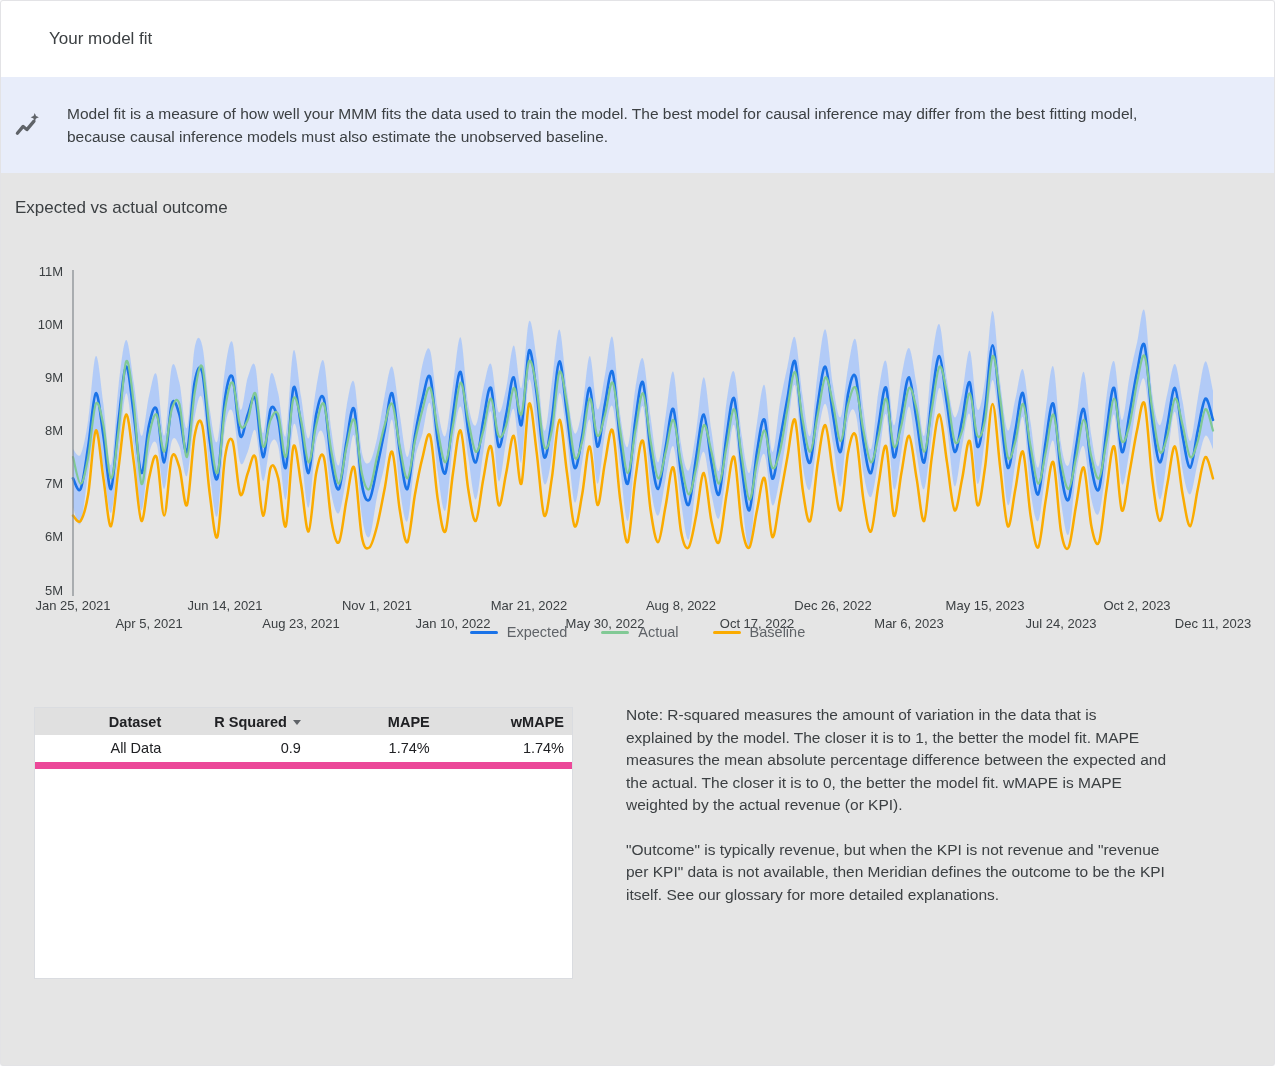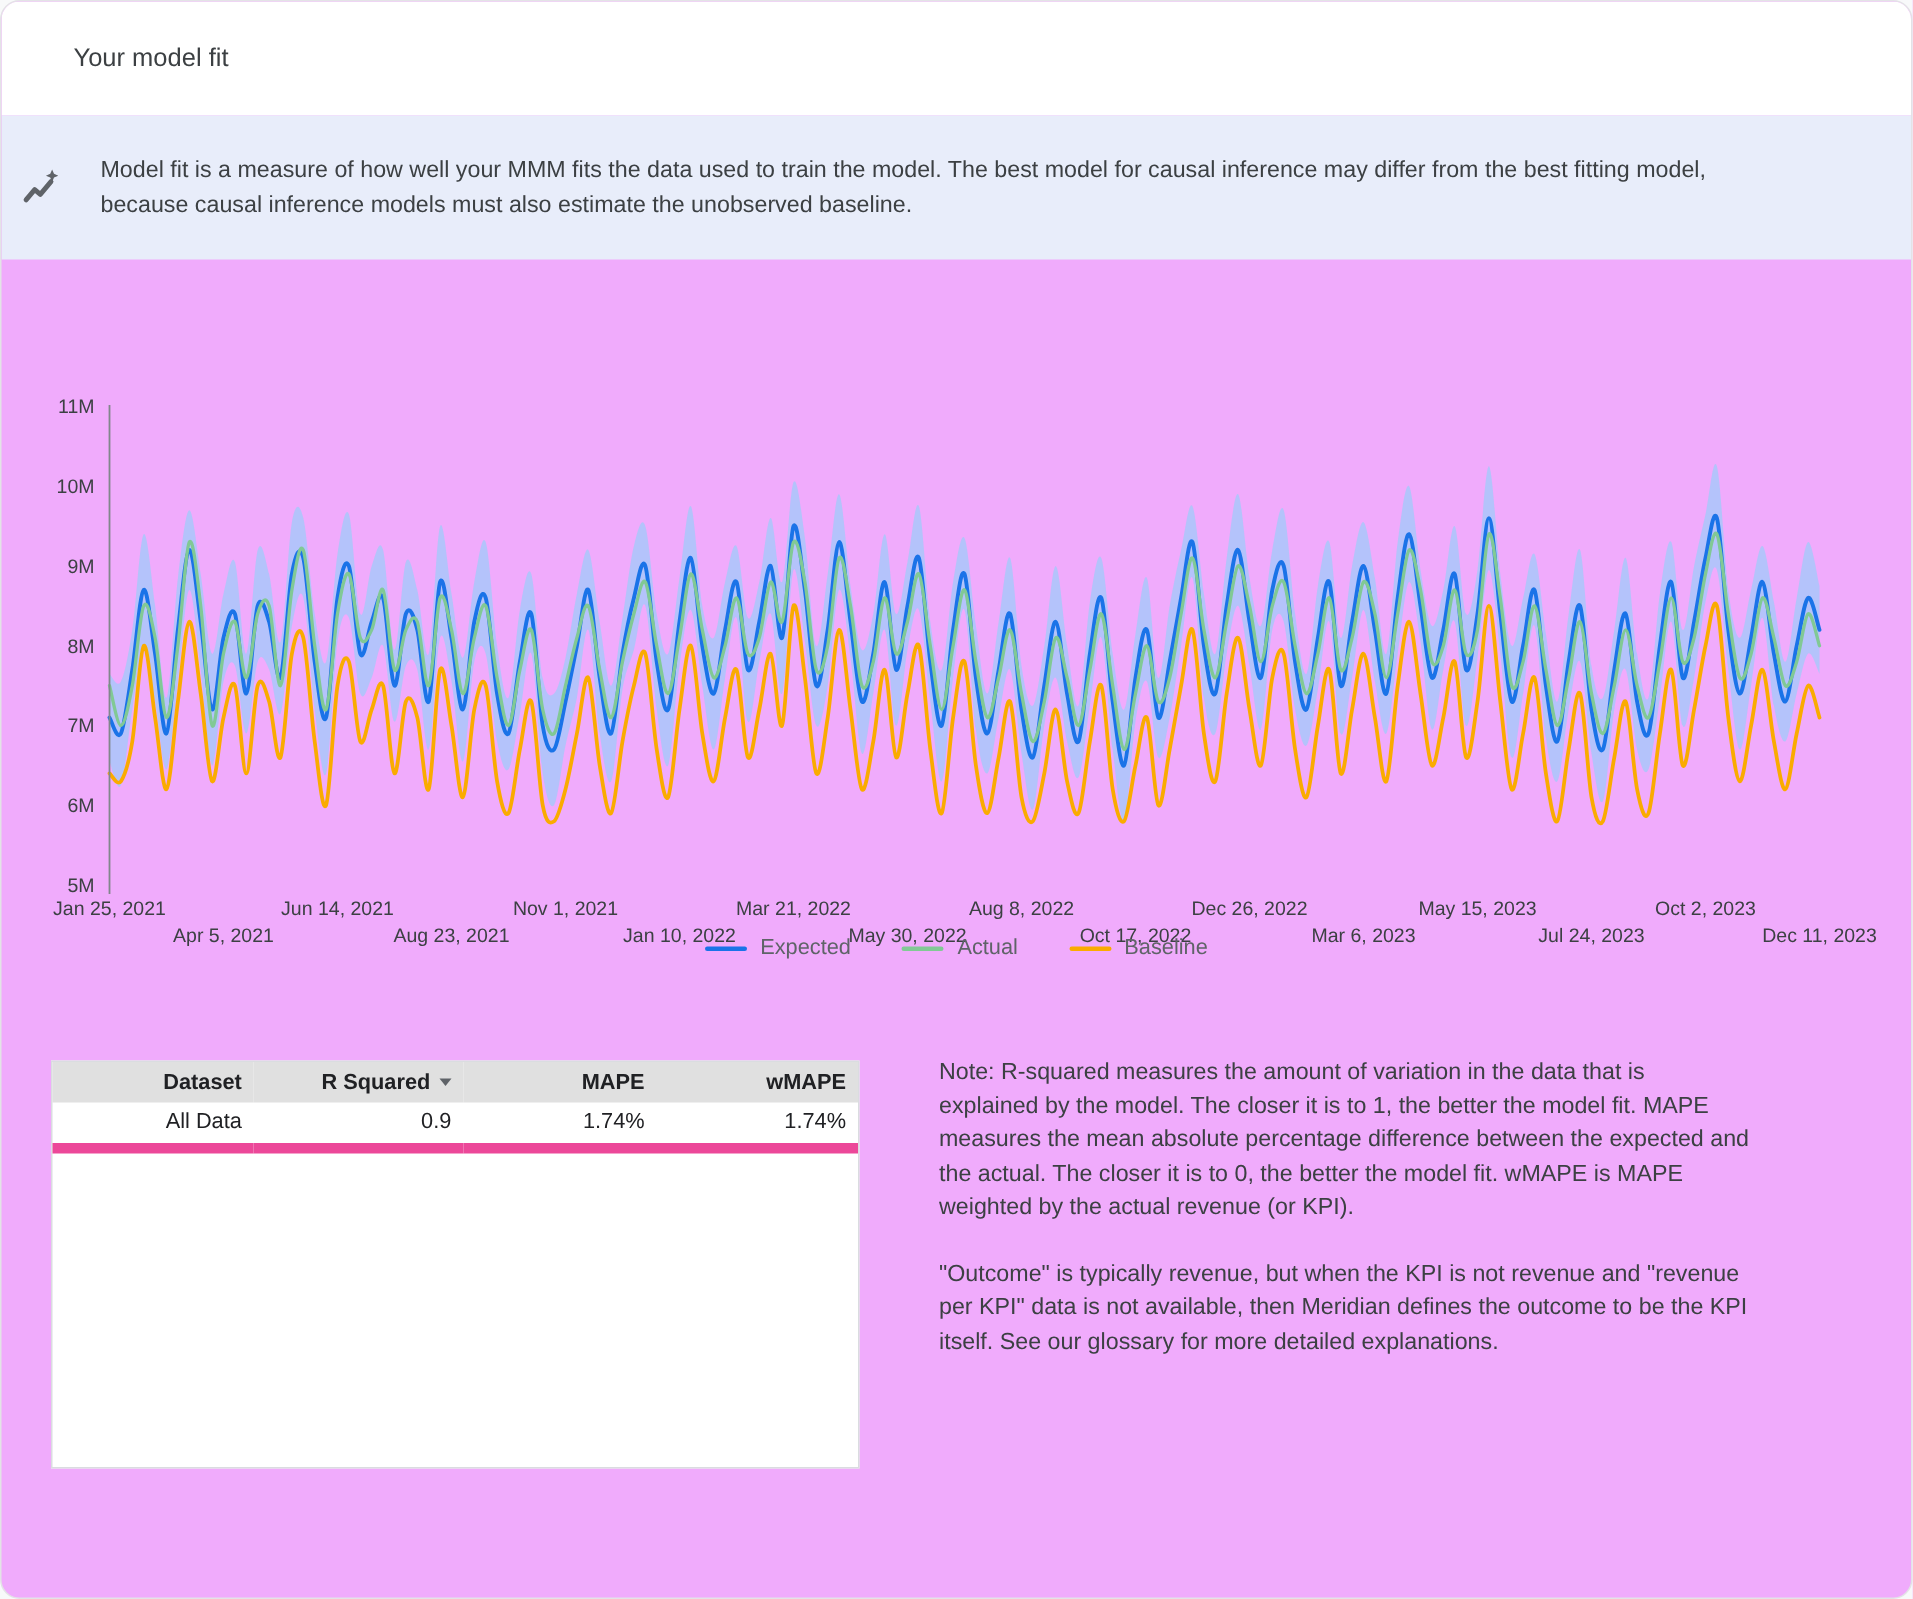--- a/index.html
+++ b/index.html
@@ -1,18 +1,18 @@
 <!DOCTYPE html>
 <html><head>
 <meta charset="utf-8">
 <style>
   html, body { margin:0; padding:0; width:1275px; height:1066px; background:#F8F9FA;
     font-family:"Liberation Sans", sans-serif; }
-  .card { position:absolute; inset:0; background:#f0abfc; border:1px solid #E3E3E6;
-    border-radius:13px; overflow:hidden; box-sizing:border-box; }
+  .card { position:absolute; inset:0; background:#e5e5e5; border:1px solid #E3E3E6;
+    border-radius:3px; overflow:hidden; box-sizing:border-box; }
   .header { height:76px; display:flex; align-items:center; padding-left:48px;
     font-size:17px; color:#3C4043; background:#FFFFFF; }
   .banner { background:#E8EDFA; height:96px; display:flex; align-items:center;
     padding:0 60px 0 12px; gap:24px; }
   .banner-icon { flex:0 0 auto; width:30px; height:30px; }
   .banner-text { font-size:15.5px; line-height:23px; color:#3C4043; max-width:1090px; }
   .section-title { margin:25px 0 0 14px; font-size:17px; color:#3C4043; }
   .chart-wrap { position:absolute; left:16px; top:240px; width:1243px; height:378px;margin-top:17px; }
   .legend { position:absolute; left:0; top:623px; width:100%; display:flex;
     justify-content:center; gap:34px; }
@@ -46,20 +46,21 @@
   <div class="banner">
     <span class="banner-icon">
       <svg viewBox="0 0 24 24" width="30" height="30">
         <path d="M3.5 18.6 L8.1 13.1 L11.1 15.7 L16.8 8.9" fill="none" stroke="#5F6368" stroke-width="2.6" stroke-linecap="round" stroke-linejoin="round"></path>
         <path d="M17.4 2.4 l1 2.3 2.3 1 -2.3 1 -1 2.3 -1 -2.3 -2.3 -1 2.3 -1 z" fill="#5F6368"></path>
       </svg>
     </span>
     <div class="banner-text">Model fit is a measure of how well your MMM fits the data used to train the model. The best model for causal inference may differ from the best fitting model, because causal inference models must also estimate the unobserved baseline.</div>
   </div>
 
+  <div class="section-title">Expected vs actual outcome</div>
 
   <div class="chart-wrap">
     <svg id="chart-svg" width="1243" height="378" viewBox="0 0 1243 378">
         <path d="M56.0 191.1C57.3 192.0 61.1 201.3 63.6 196.4C66.1 191.6 68.7 178.3 71.2 161.9C73.7 145.5 76.3 100.7 78.8 98.1C81.3 95.4 83.9 127.8 86.4 145.9C88.9 164.1 91.5 210.2 94.0 207.1C96.5 204.0 99.1 148.1 101.6 127.3C104.1 106.5 106.7 82.6 109.2 82.1C111.7 81.7 114.3 108.7 116.8 124.6C119.3 140.6 121.9 175.6 124.4 177.8C126.9 180.0 129.5 148.1 132.0 137.9C134.5 127.8 137.1 110.0 139.6 116.7C142.1 123.3 144.7 179.1 147.2 177.8C149.7 176.5 152.3 117.6 154.8 108.7C157.3 99.8 159.9 114.5 162.4 124.6C164.9 134.8 167.5 175.6 170.0 169.8C172.5 164.1 175.1 103.8 177.6 90.1C180.1 76.4 182.7 77.2 185.2 87.4C187.7 97.6 190.3 135.3 192.8 151.2C195.3 167.2 197.9 189.8 200.4 183.1C202.9 176.5 205.5 127.8 208.0 111.4C210.5 95.0 213.1 78.1 215.6 84.8C218.1 91.4 220.7 145.5 223.2 151.2C225.7 157.0 228.3 126.4 230.8 119.3C233.3 112.2 235.9 99.4 238.4 108.7C240.9 118.0 243.5 173.8 246.0 175.2C248.5 176.5 251.1 123.3 253.6 116.7C256.1 110.0 258.7 125.1 261.2 135.3C263.7 145.5 266.3 184.9 268.8 177.8C271.3 170.7 273.9 99.4 276.4 92.8C278.9 86.1 281.5 123.3 284.0 137.9C286.5 152.6 289.1 181.8 291.6 180.5C294.1 179.1 296.7 142.8 299.2 130.0C301.7 117.1 304.3 96.3 306.8 103.4C309.3 110.5 311.9 155.2 314.4 172.5C316.9 189.8 319.5 211.0 322.0 207.1C324.5 203.1 327.1 162.3 329.6 148.6C332.1 134.8 334.7 117.1 337.2 124.6C339.7 132.2 342.3 180.5 344.8 193.8C347.3 207.1 349.9 206.6 352.4 204.4C354.9 202.2 357.5 191.6 360.0 180.5C362.5 169.4 365.1 149.9 367.6 137.9C370.1 126.0 372.7 105.6 375.2 108.7C377.7 111.8 380.3 141.5 382.8 156.6C385.3 171.6 387.9 199.5 390.4 199.1C392.9 198.6 395.5 169.4 398.0 153.9C400.5 138.4 403.1 116.2 405.6 106.0C408.1 95.9 410.7 85.2 413.2 92.8C415.7 100.3 418.3 137.1 420.8 151.2C423.3 165.4 425.9 181.8 428.4 177.8C430.9 173.8 433.5 143.7 436.0 127.3C438.5 110.9 441.1 76.4 443.6 79.5C446.1 82.6 448.7 131.3 451.2 145.9C453.7 160.5 456.3 169.8 458.8 167.2C461.3 164.5 463.9 140.2 466.4 130.0C468.9 119.8 471.5 102.1 474.0 106.0C476.5 110.0 479.1 149.9 481.6 153.9C484.1 157.9 486.7 141.0 489.2 130.0C491.7 118.9 494.3 87.4 496.8 87.4C499.3 87.4 501.9 134.0 504.4 130.0C506.9 126.0 509.5 68.4 512.0 63.5C514.5 58.6 517.1 82.6 519.6 100.7C522.1 118.9 524.7 168.5 527.2 172.5C529.7 176.5 532.3 141.5 534.8 124.7C537.3 107.8 539.9 70.2 542.4 71.5C544.9 72.8 547.5 115.3 550.0 132.6C552.5 149.9 555.1 172.1 557.6 175.2C560.1 178.3 562.7 164.1 565.2 151.2C567.7 138.4 570.3 98.1 572.8 98.1C575.3 98.1 577.9 148.1 580.4 151.2C582.9 154.3 585.5 128.6 588.0 116.7C590.5 104.7 593.1 72.8 595.6 79.5C598.1 86.1 600.7 138.4 603.2 156.5C605.7 174.7 608.3 192.9 610.8 188.5C613.3 184.0 615.9 144.6 618.4 130.0C620.9 115.3 623.5 95.9 626.0 100.7C628.5 105.6 631.1 141.9 633.6 159.2C636.1 176.5 638.7 204.8 641.2 204.4C643.7 204.0 646.3 171.6 648.8 156.5C651.3 141.5 653.9 109.1 656.4 114.0C658.9 118.9 661.5 169.4 664.0 185.8C666.5 202.2 669.1 214.6 671.6 212.4C674.1 210.2 676.7 188.0 679.2 172.5C681.7 157.0 684.3 119.3 686.8 119.3C689.3 119.3 691.9 157.0 694.4 172.5C696.9 188.0 699.5 217.2 702.0 212.4C704.5 207.5 707.1 159.7 709.6 143.3C712.1 126.9 714.7 108.3 717.2 114.0C719.7 119.8 722.3 161.0 724.8 177.8C727.3 194.7 729.9 217.2 732.4 215.0C734.9 212.8 737.5 179.1 740.0 164.5C742.5 149.9 745.1 122.4 747.6 127.3C750.1 132.2 752.7 190.7 755.2 193.8C757.7 196.9 760.3 160.1 762.8 145.9C765.3 131.7 767.9 119.8 770.4 108.7C772.9 97.6 775.5 74.6 778.0 79.5C780.5 84.3 783.1 121.5 785.6 137.9C788.1 154.3 790.7 181.8 793.2 177.8C795.7 173.8 798.3 131.7 800.8 114.0C803.3 96.3 805.9 69.3 808.4 71.5C810.9 73.7 813.5 112.7 816.0 127.3C818.5 141.9 821.1 162.3 823.6 159.2C826.1 156.1 828.7 121.5 831.2 108.7C833.7 95.9 836.3 75.0 838.8 82.1C841.3 89.2 843.9 133.1 846.4 151.2C848.9 169.4 851.5 194.2 854.0 191.1C856.5 188.0 859.1 147.2 861.6 132.6C864.1 118.0 866.7 97.6 869.2 103.4C871.7 109.1 874.3 164.5 876.8 167.2C879.3 169.8 881.9 132.2 884.4 119.3C886.9 106.5 889.5 88.8 892.0 90.1C894.5 91.4 897.1 112.7 899.6 127.3C902.1 141.9 904.7 181.8 907.2 177.8C909.7 173.8 912.3 122.0 914.8 103.4C917.3 84.8 919.9 63.1 922.4 66.2C924.9 69.3 927.5 106.5 930.0 122.0C932.5 137.5 935.1 157.0 937.6 159.2C940.1 161.4 942.7 146.4 945.2 135.3C947.7 124.2 950.3 90.1 952.8 92.8C955.3 95.4 957.9 146.4 960.4 151.2C962.9 156.1 965.5 138.4 968.0 122.0C970.5 105.6 973.1 52.4 975.6 52.9C978.1 53.3 980.7 104.7 983.2 124.6C985.7 144.6 988.3 169.8 990.8 172.5C993.3 175.2 995.9 150.8 998.4 140.6C1000.9 130.4 1003.5 107.4 1006.0 111.4C1008.5 115.3 1011.1 148.1 1013.6 164.5C1016.1 180.9 1018.7 211.9 1021.2 209.7C1023.7 207.5 1026.3 168.1 1028.8 151.2C1031.3 134.4 1033.9 102.9 1036.4 108.7C1038.9 114.5 1041.5 169.4 1044.0 185.8C1046.5 202.2 1049.1 211.0 1051.6 207.1C1054.1 203.1 1056.7 177.4 1059.2 161.9C1061.7 146.4 1064.3 111.4 1066.8 114.0C1069.3 116.7 1071.9 162.3 1074.4 177.8C1076.9 193.3 1079.5 213.7 1082.0 207.1C1084.5 200.4 1087.1 155.2 1089.6 137.9C1092.1 120.7 1094.7 99.4 1097.2 103.4C1099.7 107.4 1102.3 159.2 1104.8 161.9C1107.3 164.5 1109.9 132.2 1112.4 119.3C1114.9 106.5 1117.5 95.9 1120.0 84.8C1122.5 73.7 1125.1 44.5 1127.6 52.9C1130.1 61.3 1132.7 116.2 1135.2 135.3C1137.7 154.3 1140.3 167.2 1142.8 167.2C1145.3 167.2 1147.9 145.5 1150.4 135.3C1152.9 125.1 1155.5 104.7 1158.0 106.0C1160.5 107.4 1163.1 130.4 1165.6 143.3C1168.1 156.1 1170.7 183.6 1173.2 183.1C1175.7 182.7 1178.3 153.9 1180.8 140.6C1183.3 127.3 1185.9 104.7 1188.4 103.4C1190.9 102.1 1194.7 127.8 1196.0 132.6L1196.0 191.1C1194.7 188.9 1190.9 175.6 1188.4 177.8C1185.9 180.0 1183.3 194.7 1180.8 204.4C1178.3 214.1 1175.7 235.0 1173.2 236.3C1170.7 237.6 1168.1 226.1 1165.6 212.4C1163.1 198.6 1160.5 156.1 1158.0 153.9C1155.5 151.7 1152.9 184.5 1150.4 199.1C1147.9 213.7 1145.3 243.4 1142.8 241.6C1140.3 239.8 1137.7 208.4 1135.2 188.5C1132.7 168.5 1130.1 129.5 1127.6 122.0C1125.1 114.5 1122.5 131.3 1120.0 143.3C1117.5 155.2 1114.9 180.0 1112.4 193.8C1109.9 207.5 1107.3 231.9 1104.8 225.7C1102.3 219.5 1099.7 159.7 1097.2 156.5C1094.7 153.4 1092.1 190.7 1089.6 207.1C1087.1 223.5 1084.5 249.1 1082.0 254.9C1079.5 260.7 1076.9 252.7 1074.4 241.6C1071.9 230.5 1069.3 192.9 1066.8 188.5C1064.3 184.0 1061.7 200.4 1059.2 215.0C1056.7 229.7 1054.1 271.3 1051.6 276.2C1049.1 281.0 1046.5 259.8 1044.0 244.3C1041.5 228.8 1038.9 188.0 1036.4 183.1C1033.9 178.3 1031.3 201.7 1028.8 215.0C1026.3 228.3 1023.7 259.8 1021.2 262.9C1018.7 266.0 1016.1 250.9 1013.6 233.6C1011.1 216.4 1008.5 164.1 1006.0 159.2C1003.5 154.3 1000.9 189.8 998.4 204.4C995.9 219.0 993.3 251.4 990.8 246.9C988.3 242.5 985.7 198.6 983.2 177.8C980.7 157.0 978.1 121.5 975.6 122.0C973.1 122.4 970.5 163.2 968.0 180.5C965.5 197.8 962.9 229.7 960.4 225.7C957.9 221.7 955.3 162.8 952.8 156.5C950.3 150.3 947.7 176.5 945.2 188.5C942.7 200.4 940.1 231.4 937.6 228.3C935.1 225.2 932.5 186.2 930.0 169.8C927.5 153.4 924.9 128.6 922.4 130.0C919.9 131.3 917.3 161.0 914.8 177.8C912.3 194.7 909.7 227.9 907.2 231.0C904.7 234.1 902.1 210.2 899.6 196.4C897.1 182.7 894.5 149.0 892.0 148.6C889.5 148.1 886.9 180.0 884.4 193.8C881.9 207.5 879.3 237.2 876.8 231.0C874.3 224.8 871.7 161.4 869.2 156.5C866.7 151.7 864.1 188.0 861.6 201.7C859.1 215.5 856.5 236.7 854.0 239.0C851.5 241.2 848.9 228.8 846.4 215.0C843.9 201.3 841.3 165.4 838.8 156.5C836.3 147.7 833.7 149.9 831.2 161.9C828.7 173.8 826.1 224.3 823.6 228.3C821.1 232.3 818.5 199.5 816.0 185.8C813.5 172.1 810.9 147.2 808.4 145.9C805.9 144.6 803.3 163.6 800.8 177.8C798.3 192.0 795.7 226.1 793.2 231.0C790.7 235.9 788.1 224.3 785.6 207.1C783.1 189.8 780.5 133.1 778.0 127.3C775.5 121.5 772.9 157.0 770.4 172.5C767.9 188.0 765.3 207.9 762.8 220.4C760.3 232.8 757.7 250.9 755.2 246.9C752.7 242.9 750.1 200.4 747.6 196.4C745.1 192.4 742.5 207.5 740.0 223.0C737.5 238.5 734.9 286.4 732.4 289.5C729.9 292.6 727.3 262.0 724.8 241.6C722.3 221.2 719.7 172.1 717.2 167.2C714.7 162.3 712.1 196.9 709.6 212.4C707.1 227.9 704.5 256.2 702.0 260.2C699.5 264.2 696.9 247.4 694.4 236.3C691.9 225.2 689.3 195.5 686.8 193.8C684.3 192.0 681.7 211.0 679.2 225.7C676.7 240.3 674.1 278.4 671.6 281.5C669.1 284.6 666.5 259.8 664.0 244.3C661.5 228.8 658.9 192.4 656.4 188.5C653.9 184.5 651.3 208.8 648.8 220.3C646.3 231.9 643.7 256.2 641.2 257.6C638.7 258.9 636.1 246.5 633.6 228.3C631.1 210.2 628.5 154.3 626.0 148.6C623.5 142.8 620.9 174.7 618.4 193.8C615.9 212.8 613.3 260.2 610.8 262.9C608.3 265.5 605.7 228.8 603.2 209.7C600.7 190.7 598.1 154.3 595.6 148.6C593.1 142.8 590.5 162.3 588.0 175.2C585.5 188.0 582.9 227.9 580.4 225.7C577.9 223.5 575.3 165.4 572.8 161.9C570.3 158.3 567.7 190.7 565.2 204.4C562.7 218.1 560.1 248.3 557.6 244.3C555.1 240.3 552.5 198.6 550.0 180.5C547.5 162.3 544.9 132.2 542.4 135.3C539.9 138.4 537.3 184.0 534.8 199.1C532.3 214.1 529.7 230.5 527.2 225.7C524.7 220.8 522.1 187.1 519.6 169.8C517.1 152.6 514.5 116.2 512.0 122.0C509.5 127.8 506.9 199.5 504.4 204.4C501.9 209.3 499.3 154.8 496.8 151.2C494.3 147.7 491.7 171.2 489.2 183.1C486.7 195.1 484.1 227.9 481.6 223.0C479.1 218.1 476.5 158.8 474.0 153.9C471.5 149.0 468.9 179.1 466.4 193.8C463.9 208.4 461.3 240.7 458.8 241.6C456.3 242.5 453.7 214.6 451.2 199.1C448.7 183.6 446.1 150.8 443.6 148.6C441.1 146.4 438.5 168.5 436.0 185.8C433.5 203.1 430.9 247.4 428.4 252.3C425.9 257.1 423.3 232.8 420.8 215.0C418.3 197.3 415.7 152.6 413.2 145.9C410.7 139.3 408.1 165.9 405.6 175.2C403.1 184.5 400.5 187.1 398.0 201.7C395.5 216.4 392.9 258.0 390.4 262.9C387.9 267.8 385.3 247.8 382.8 231.0C380.3 214.1 377.7 165.9 375.2 161.9C372.7 157.9 370.1 194.2 367.6 207.1C365.1 219.9 362.5 227.0 360.0 239.0C357.5 250.9 354.9 275.7 352.4 278.8C349.9 281.9 347.3 274.4 344.8 257.6C342.3 240.7 339.7 184.5 337.2 177.8C334.7 171.2 332.1 204.8 329.6 217.7C327.1 230.5 324.5 251.8 322.0 254.9C319.5 258.0 316.9 249.1 314.4 236.3C311.9 223.5 309.3 186.7 306.8 177.8C304.3 169.0 301.7 171.2 299.2 183.1C296.7 195.1 294.1 247.4 291.6 249.6C289.1 251.8 286.5 210.2 284.0 196.4C281.5 182.7 278.9 159.7 276.4 167.2C273.9 174.7 271.3 238.1 268.8 241.6C266.3 245.2 263.7 197.8 261.2 188.5C258.7 179.1 256.1 180.0 253.6 185.8C251.1 191.6 248.5 225.2 246.0 223.0C243.5 220.8 240.9 177.4 238.4 172.5C235.9 167.6 233.3 188.4 230.8 193.8C228.3 199.1 225.7 211.0 223.2 204.4C220.7 197.8 218.1 159.7 215.6 153.9C213.1 148.1 210.5 152.6 208.0 169.8C205.5 187.1 202.9 250.0 200.4 257.6C197.9 265.1 195.3 234.5 192.8 215.0C190.3 195.5 187.7 149.9 185.2 140.6C182.7 131.3 180.1 146.4 177.6 159.2C175.1 172.1 172.5 212.8 170.0 217.7C167.5 222.6 164.9 194.2 162.4 188.4C159.9 182.7 157.3 176.0 154.8 183.1C152.3 190.2 149.7 230.5 147.2 231.0C144.7 231.4 142.1 191.6 139.6 185.8C137.1 180.0 134.5 185.3 132.0 196.4C129.5 207.5 126.9 253.6 124.4 252.3C121.9 250.9 119.3 207.9 116.8 188.4C114.3 169.0 111.7 134.0 109.2 135.3C106.7 136.6 104.1 176.5 101.6 196.4C99.1 216.4 96.5 252.7 94.0 254.9C91.5 257.1 88.9 223.5 86.4 209.7C83.9 196.0 81.3 171.6 78.8 172.5C76.3 173.4 73.7 199.5 71.2 215.0C68.7 230.5 66.1 259.8 63.6 265.5C61.1 271.3 57.3 252.3 56.0 249.6Z" fill="#A9C7FA" fill-opacity="0.85" stroke="none"></path>
         <path d="M56.0 257.6C57.3 258.5 61.1 266.4 63.6 262.9C66.1 259.3 68.7 251.4 71.2 236.3C73.7 221.2 76.3 175.2 78.8 172.5C81.3 169.8 83.9 204.4 86.4 220.4C88.9 236.3 91.5 270.0 94.0 268.2C96.5 266.4 99.1 228.3 101.6 209.7C104.1 191.1 106.7 157.4 109.2 156.5C111.7 155.7 114.3 186.7 116.8 204.4C119.3 222.1 121.9 260.2 124.4 262.9C126.9 265.5 129.5 231.0 132.0 220.4C134.5 209.7 137.1 192.9 139.6 199.1C142.1 205.3 144.7 257.6 147.2 257.6C149.7 257.6 152.3 207.1 154.8 199.1C157.3 191.1 159.9 201.7 162.4 209.7C164.9 217.7 167.5 252.3 170.0 246.9C172.5 241.6 175.1 191.1 177.6 177.8C180.1 164.5 182.7 157.4 185.2 167.2C187.7 176.9 190.3 217.7 192.8 236.3C195.3 254.9 197.9 285.0 200.4 278.8C202.9 272.6 205.5 215.0 208.0 199.1C210.5 183.1 213.1 176.9 215.6 183.1C218.1 189.3 220.7 231.0 223.2 236.3C225.7 241.6 228.3 221.2 230.8 215.0C233.3 208.8 235.9 192.0 238.4 199.1C240.9 206.2 243.5 255.8 246.0 257.6C248.5 259.3 251.1 215.9 253.6 209.7C256.1 203.5 258.7 210.6 261.2 220.4C263.7 230.1 266.3 273.5 268.8 268.2C271.3 262.9 273.9 195.5 276.4 188.5C278.9 181.4 281.5 211.5 284.0 225.7C286.5 239.8 289.1 275.3 291.6 273.5C294.1 271.7 296.7 227.4 299.2 215.0C301.7 202.6 304.3 191.1 306.8 199.1C309.3 207.1 311.9 248.7 314.4 262.9C316.9 277.1 319.5 287.7 322.0 284.1C324.5 280.6 327.1 254.0 329.6 241.6C332.1 229.2 334.7 203.5 337.2 209.7C339.7 215.9 342.3 265.5 344.8 278.8C347.3 292.1 349.9 291.2 352.4 289.5C354.9 287.7 357.5 277.9 360.0 268.2C362.5 258.5 365.1 243.4 367.6 231.0C370.1 218.6 372.7 190.2 375.2 193.8C377.7 197.3 380.3 237.2 382.8 252.3C385.3 267.3 387.9 286.8 390.4 284.1C392.9 281.5 395.5 250.5 398.0 236.3C400.5 222.1 403.1 208.8 405.6 199.1C408.1 189.3 410.7 170.7 413.2 177.8C415.7 184.9 418.3 225.7 420.8 241.6C423.3 257.6 425.9 277.9 428.4 273.5C430.9 269.1 433.5 231.9 436.0 215.0C438.5 198.2 441.1 169.8 443.6 172.5C446.1 175.2 448.7 215.9 451.2 231.0C453.7 246.0 456.3 264.7 458.8 262.9C461.3 261.1 463.9 232.8 466.4 220.4C468.9 207.9 471.5 184.0 474.0 188.5C476.5 192.9 479.1 242.5 481.6 246.9C484.1 251.4 486.7 226.6 489.2 215.0C491.7 203.5 494.3 176.0 496.8 177.8C499.3 179.6 501.9 231.0 504.4 225.7C506.9 220.3 509.5 151.2 512.0 145.9C514.5 140.6 517.1 175.2 519.6 193.8C522.1 212.4 524.7 253.1 527.2 257.6C529.7 262.0 532.3 236.3 534.8 220.4C537.3 204.4 539.9 162.8 542.4 161.9C544.9 161.0 547.5 197.3 550.0 215.0C552.5 232.8 555.1 264.7 557.6 268.2C560.1 271.7 562.7 249.6 565.2 236.3C567.7 223.0 570.3 186.7 572.8 188.5C575.3 190.2 577.9 244.3 580.4 246.9C582.9 249.6 585.5 216.8 588.0 204.4C590.5 192.0 593.1 166.3 595.6 172.5C598.1 178.7 600.7 223.0 603.2 241.6C605.7 260.2 608.3 287.7 610.8 284.1C613.3 280.6 615.9 237.2 618.4 220.4C620.9 203.5 623.5 177.8 626.0 183.1C628.5 188.5 631.1 235.4 633.6 252.3C636.1 269.1 638.7 285.0 641.2 284.1C643.7 283.3 646.3 259.3 648.8 246.9C651.3 234.5 653.9 205.3 656.4 209.7C658.9 214.1 661.5 260.2 664.0 273.5C666.5 286.8 669.1 292.1 671.6 289.5C674.1 286.8 676.7 270.0 679.2 257.6C681.7 245.2 684.3 214.1 686.8 215.0C689.3 215.9 691.9 251.4 694.4 262.9C696.9 274.4 699.5 288.6 702.0 284.1C704.5 279.7 707.1 250.5 709.6 236.3C712.1 222.1 714.7 193.8 717.2 199.1C719.7 204.4 722.3 253.1 724.8 268.2C727.3 283.3 729.9 292.1 732.4 289.5C734.9 286.8 737.5 263.8 740.0 252.3C742.5 240.7 745.1 215.9 747.6 220.4C750.1 224.8 752.7 275.3 755.2 278.8C757.7 282.4 760.3 254.9 762.8 241.6C765.3 228.3 767.9 212.4 770.4 199.1C772.9 185.8 775.5 156.6 778.0 161.9C780.5 167.2 783.1 214.1 785.6 231.0C788.1 247.8 790.7 267.3 793.2 262.9C795.7 258.5 798.3 220.3 800.8 204.4C803.3 188.4 805.9 165.4 808.4 167.2C810.9 169.0 813.5 200.9 816.0 215.0C818.5 229.2 821.1 255.8 823.6 252.3C826.1 248.7 828.7 206.2 831.2 193.8C833.7 181.4 836.3 169.8 838.8 177.8C841.3 185.8 843.9 225.7 846.4 241.6C848.9 257.6 851.5 276.2 854.0 273.5C856.5 270.9 859.1 239.8 861.6 225.7C864.1 211.5 866.7 183.1 869.2 188.5C871.7 193.8 874.3 253.1 876.8 257.6C879.3 262.0 881.9 228.3 884.4 215.0C886.9 201.7 889.5 176.9 892.0 177.8C894.5 178.7 897.1 206.2 899.6 220.4C902.1 234.5 904.7 266.4 907.2 262.9C909.7 259.3 912.3 216.8 914.8 199.1C917.3 181.4 919.9 155.7 922.4 156.5C924.9 157.4 927.5 188.4 930.0 204.4C932.5 220.3 935.1 249.6 937.6 252.3C940.1 254.9 942.7 231.9 945.2 220.4C947.7 208.8 950.3 178.7 952.8 183.1C955.3 187.6 957.9 242.5 960.4 246.9C962.9 251.4 965.5 226.6 968.0 209.7C970.5 192.9 973.1 145.9 975.6 145.9C978.1 145.9 980.7 189.3 983.2 209.7C985.7 230.1 988.3 264.7 990.8 268.2C993.3 271.7 995.9 243.4 998.4 231.0C1000.9 218.6 1003.5 189.3 1006.0 193.8C1008.5 198.2 1011.1 241.6 1013.6 257.6C1016.1 273.5 1018.7 292.1 1021.2 289.5C1023.7 286.8 1026.3 255.8 1028.8 241.6C1031.3 227.4 1033.9 199.1 1036.4 204.4C1038.9 209.7 1041.5 259.3 1044.0 273.5C1046.5 287.7 1049.1 293.9 1051.6 289.5C1054.1 285.0 1056.7 260.2 1059.2 246.9C1061.7 233.6 1064.3 206.2 1066.8 209.7C1069.3 213.3 1071.9 255.8 1074.4 268.2C1076.9 280.6 1079.5 290.4 1082.0 284.1C1084.5 277.9 1087.1 246.9 1089.6 231.0C1092.1 215.0 1094.7 184.9 1097.2 188.5C1099.7 192.0 1102.3 247.8 1104.8 252.3C1107.3 256.7 1109.9 228.3 1112.4 215.0C1114.9 201.7 1117.5 184.0 1120.0 172.5C1122.5 161.0 1125.1 137.9 1127.6 145.9C1130.1 153.9 1132.7 200.9 1135.2 220.4C1137.7 239.8 1140.3 262.0 1142.8 262.9C1145.3 263.8 1147.9 238.1 1150.4 225.7C1152.9 213.3 1155.5 186.7 1158.0 188.5C1160.5 190.2 1163.1 223.0 1165.6 236.3C1168.1 249.6 1170.7 269.1 1173.2 268.2C1175.7 267.3 1178.3 242.5 1180.8 231.0C1183.3 219.5 1185.9 200.9 1188.4 199.1C1190.9 197.3 1194.7 216.8 1196.0 220.4" fill="none" stroke="#FAAB00" stroke-width="2.5" stroke-linecap="round" stroke-linejoin="round"></path>
         <path d="M56.0 220.4C57.3 222.1 61.1 236.3 63.6 231.0C66.1 225.7 68.7 204.4 71.2 188.5C73.7 172.5 76.3 137.1 78.8 135.3C81.3 133.5 83.9 161.9 86.4 177.8C88.9 193.8 91.5 233.6 94.0 231.0C96.5 228.3 99.1 182.2 101.6 161.9C104.1 141.5 106.7 109.6 109.2 108.7C111.7 107.8 114.3 138.8 116.8 156.5C119.3 174.3 121.9 213.3 124.4 215.0C126.9 216.8 129.5 177.8 132.0 167.2C134.5 156.6 137.1 145.0 139.6 151.2C142.1 157.4 144.7 205.3 147.2 204.4C149.7 203.5 152.3 153.9 154.8 145.9C157.3 137.9 159.9 148.6 162.4 156.5C164.9 164.5 167.5 199.1 170.0 193.8C172.5 188.5 175.1 137.9 177.6 124.6C180.1 111.4 182.7 104.3 185.2 114.0C187.7 123.8 190.3 165.4 192.8 183.1C195.3 200.9 197.9 227.4 200.4 220.4C202.9 213.3 205.5 157.4 208.0 140.6C210.5 123.8 213.1 113.1 215.6 119.3C218.1 125.5 220.7 171.6 223.2 177.8C225.7 184.0 228.3 162.8 230.8 156.5C233.3 150.3 235.9 133.5 238.4 140.6C240.9 147.7 243.5 197.3 246.0 199.1C248.5 200.9 251.1 157.4 253.6 151.2C256.1 145.0 258.7 152.1 261.2 161.9C263.7 171.6 266.3 215.0 268.8 209.7C271.3 204.4 273.9 137.1 276.4 130.0C278.9 122.9 281.5 153.0 284.0 167.2C286.5 181.4 289.1 216.8 291.6 215.0C294.1 213.3 296.7 169.0 299.2 156.5C301.7 144.1 304.3 132.6 306.8 140.6C309.3 148.6 311.9 189.3 314.4 204.4C316.9 219.5 319.5 234.5 322.0 231.0C324.5 227.4 327.1 196.4 329.6 183.1C332.1 169.8 334.7 144.1 337.2 151.2C339.7 158.3 342.3 210.6 344.8 225.7C347.3 240.7 349.9 244.3 352.4 241.6C354.9 239.0 357.5 221.2 360.0 209.7C362.5 198.2 365.1 184.9 367.6 172.5C370.1 160.1 372.7 131.7 375.2 135.3C377.7 138.8 380.3 177.8 382.8 193.8C385.3 209.7 387.9 233.6 390.4 231.0C392.9 228.3 395.5 192.9 398.0 177.8C400.5 162.8 403.1 150.3 405.6 140.6C408.1 130.9 410.7 112.2 413.2 119.3C415.7 126.4 418.3 167.2 420.8 183.1C423.3 199.1 425.9 219.5 428.4 215.0C430.9 210.6 433.5 173.4 436.0 156.5C438.5 139.7 441.1 111.4 443.6 114.0C446.1 116.7 448.7 157.4 451.2 172.5C453.7 187.6 456.3 206.2 458.8 204.4C461.3 202.6 463.9 174.3 466.4 161.9C468.9 149.5 471.5 125.5 474.0 130.0C476.5 134.4 479.1 184.0 481.6 188.5C484.1 192.9 486.7 168.1 489.2 156.5C491.7 145.0 494.3 117.6 496.8 119.3C499.3 121.1 501.9 171.6 504.4 167.2C506.9 162.8 509.5 98.1 512.0 92.8C514.5 87.4 517.1 117.6 519.6 135.3C522.1 153.0 524.7 194.7 527.2 199.1C529.7 203.5 532.3 177.8 534.8 161.9C537.3 145.9 539.9 104.3 542.4 103.4C544.9 102.5 547.5 138.8 550.0 156.5C552.5 174.3 555.1 206.2 557.6 209.7C560.1 213.3 562.7 191.1 565.2 177.8C567.7 164.5 570.3 128.2 572.8 130.0C575.3 131.7 577.9 185.8 580.4 188.5C582.9 191.1 585.5 158.3 588.0 145.9C590.5 133.5 593.1 107.8 595.6 114.0C598.1 120.2 600.7 164.5 603.2 183.1C605.7 201.7 608.3 229.2 610.8 225.7C613.3 222.1 615.9 178.7 618.4 161.9C620.9 145.0 623.5 119.3 626.0 124.6C628.5 130.0 631.1 176.0 633.6 193.8C636.1 211.5 638.7 231.9 641.2 231.0C643.7 230.1 646.3 201.7 648.8 188.5C651.3 175.2 653.9 146.8 656.4 151.2C658.9 155.7 661.5 199.1 664.0 215.0C666.5 231.0 669.1 249.6 671.6 246.9C674.1 244.3 676.7 214.1 679.2 199.1C681.7 184.0 684.3 155.7 686.8 156.5C689.3 157.4 691.9 191.1 694.4 204.4C696.9 217.7 699.5 240.7 702.0 236.3C704.5 231.9 707.1 193.8 709.6 177.8C712.1 161.9 714.7 135.3 717.2 140.6C719.7 145.9 722.3 191.1 724.8 209.7C727.3 228.3 729.9 254.9 732.4 252.3C734.9 249.6 737.5 208.8 740.0 193.8C742.5 178.7 745.1 157.4 747.6 161.9C750.1 166.3 752.7 216.8 755.2 220.4C757.7 223.9 760.3 196.4 762.8 183.1C765.3 169.8 767.9 153.9 770.4 140.6C772.9 127.3 775.5 98.1 778.0 103.4C780.5 108.7 783.1 155.7 785.6 172.5C788.1 189.3 790.7 208.8 793.2 204.4C795.7 200.0 798.3 161.9 800.8 145.9C803.3 130.0 805.9 106.9 808.4 108.7C810.9 110.5 813.5 142.4 816.0 156.5C818.5 170.7 821.1 197.3 823.6 193.8C826.1 190.2 828.7 147.7 831.2 135.3C833.7 122.9 836.3 111.4 838.8 119.3C841.3 127.3 843.9 167.2 846.4 183.1C848.9 199.1 851.5 217.7 854.0 215.0C856.5 212.4 859.1 181.4 861.6 167.2C864.1 153.0 866.7 124.6 869.2 130.0C871.7 135.3 874.3 194.7 876.8 199.1C879.3 203.5 881.9 169.8 884.4 156.5C886.9 143.3 889.5 118.4 892.0 119.3C894.5 120.2 897.1 147.7 899.6 161.9C902.1 176.0 904.7 207.9 907.2 204.4C909.7 200.9 912.3 158.3 914.8 140.6C917.3 122.9 919.9 97.2 922.4 98.1C924.9 99.0 927.5 130.0 930.0 145.9C932.5 161.9 935.1 191.1 937.6 193.8C940.1 196.4 942.7 173.4 945.2 161.9C947.7 150.3 950.3 120.2 952.8 124.6C955.3 129.1 957.9 184.0 960.4 188.5C962.9 192.9 965.5 168.1 968.0 151.2C970.5 134.4 973.1 87.4 975.6 87.4C978.1 87.4 980.7 130.9 983.2 151.2C985.7 171.6 988.3 206.2 990.8 209.7C993.3 213.3 995.9 184.9 998.4 172.5C1000.9 160.1 1003.5 130.9 1006.0 135.3C1008.5 139.7 1011.1 182.2 1013.6 199.1C1016.1 215.9 1018.7 239.0 1021.2 236.3C1023.7 233.6 1026.3 198.2 1028.8 183.1C1031.3 168.1 1033.9 140.6 1036.4 145.9C1038.9 151.2 1041.5 199.1 1044.0 215.0C1046.5 231.0 1049.1 246.0 1051.6 241.6C1054.1 237.2 1056.7 203.5 1059.2 188.5C1061.7 173.4 1064.3 147.7 1066.8 151.2C1069.3 154.8 1071.9 196.4 1074.4 209.7C1076.9 223.0 1079.5 237.2 1082.0 231.0C1084.5 224.8 1087.1 189.3 1089.6 172.5C1092.1 155.7 1094.7 126.4 1097.2 130.0C1099.7 133.5 1102.3 189.3 1104.8 193.8C1107.3 198.2 1109.9 169.8 1112.4 156.5C1114.9 143.3 1117.5 125.5 1120.0 114.0C1122.5 102.5 1125.1 79.5 1127.6 87.4C1130.1 95.4 1132.7 142.4 1135.2 161.9C1137.7 181.4 1140.3 203.5 1142.8 204.4C1145.3 205.3 1147.9 179.6 1150.4 167.2C1152.9 154.8 1155.5 128.2 1158.0 130.0C1160.5 131.7 1163.1 164.5 1165.6 177.8C1168.1 191.1 1170.7 210.6 1173.2 209.7C1175.7 208.8 1178.3 184.0 1180.8 172.5C1183.3 161.0 1185.9 142.4 1188.4 140.6C1190.9 138.8 1194.7 158.3 1196.0 161.9" fill="none" stroke="#1A73E8" stroke-width="2.6" stroke-linecap="round" stroke-linejoin="round"></path>
         <path d="M56.0 199.1C57.3 203.5 61.1 225.7 63.6 225.7C66.1 225.7 68.7 212.4 71.2 199.1C73.7 185.8 76.3 151.2 78.8 145.9C81.3 140.6 83.9 154.8 86.4 167.2C88.9 179.6 91.5 219.5 94.0 220.4C96.5 221.2 99.1 192.0 101.6 172.5C104.1 153.0 106.7 107.8 109.2 103.4C111.7 99.0 114.3 125.5 116.8 145.9C119.3 166.3 121.9 220.3 124.4 225.7C126.9 231.0 129.5 189.3 132.0 177.8C134.5 166.3 137.1 153.9 139.6 156.5C142.1 159.2 144.7 194.7 147.2 193.8C149.7 192.9 152.3 159.2 154.8 151.2C157.3 143.3 159.9 137.9 162.4 145.9C164.9 153.9 167.5 200.9 170.0 199.1C172.5 197.3 175.1 150.3 177.6 135.3C180.1 120.2 182.7 102.5 185.2 108.7C187.7 114.9 190.3 154.8 192.8 172.5C195.3 190.2 197.9 218.6 200.4 215.0C202.9 211.5 205.5 166.3 208.0 151.2C210.5 136.2 213.1 122.0 215.6 124.6C218.1 127.3 220.7 161.0 223.2 167.2C225.7 173.4 228.3 167.2 230.8 161.9C233.3 156.6 235.9 130.9 238.4 135.3C240.9 139.7 243.5 184.0 246.0 188.5C248.5 192.9 251.1 167.2 253.6 161.9C256.1 156.6 258.7 150.3 261.2 156.5C263.7 162.8 266.3 201.7 268.8 199.1C271.3 196.4 273.9 146.8 276.4 140.6C278.9 134.4 281.5 151.2 284.0 161.9C286.5 172.5 289.1 203.5 291.6 204.4C294.1 205.3 296.7 176.9 299.2 167.2C301.7 157.4 304.3 141.5 306.8 145.9C309.3 150.3 311.9 180.5 314.4 193.8C316.9 207.1 319.5 226.6 322.0 225.7C324.5 224.8 327.1 199.1 329.6 188.5C332.1 177.8 334.7 157.4 337.2 161.9C339.7 166.3 342.3 203.5 344.8 215.0C347.3 226.6 349.9 233.6 352.4 231.0C354.9 228.3 357.5 209.7 360.0 199.1C362.5 188.5 365.1 176.0 367.6 167.2C370.1 158.3 372.7 142.4 375.2 145.9C377.7 149.5 380.3 176.0 382.8 188.5C385.3 200.9 387.9 221.2 390.4 220.4C392.9 219.5 395.5 194.7 398.0 183.1C400.5 171.6 403.1 160.1 405.6 151.2C408.1 142.4 410.7 126.4 413.2 130.0C415.7 133.5 418.3 160.1 420.8 172.5C423.3 184.9 425.9 205.3 428.4 204.4C430.9 203.5 433.5 180.5 436.0 167.2C438.5 153.9 441.1 125.5 443.6 124.6C446.1 123.8 448.7 150.3 451.2 161.9C453.7 173.4 456.3 192.0 458.8 193.8C461.3 195.5 463.9 181.4 466.4 172.5C468.9 163.6 471.5 139.7 474.0 140.6C476.5 141.5 479.1 173.4 481.6 177.8C484.1 182.2 486.7 175.2 489.2 167.2C491.7 159.2 494.3 131.7 496.8 130.0C499.3 128.2 501.9 161.0 504.4 156.5C506.9 152.1 509.5 107.8 512.0 103.4C514.5 99.0 517.1 115.8 519.6 130.0C522.1 144.1 524.7 181.4 527.2 188.5C529.7 195.5 532.3 184.9 534.8 172.5C537.3 160.1 539.9 118.4 542.4 114.0C544.9 109.6 547.5 131.7 550.0 145.9C552.5 160.1 555.1 192.9 557.6 199.1C560.1 205.3 562.7 192.9 565.2 183.1C567.7 173.4 570.3 141.5 572.8 140.6C575.3 139.7 577.9 175.2 580.4 177.8C582.9 180.5 585.5 165.4 588.0 156.5C590.5 147.7 593.1 122.0 595.6 124.6C598.1 127.3 600.7 157.4 603.2 172.5C605.7 187.6 608.3 215.0 610.8 215.0C613.3 215.0 615.9 185.8 618.4 172.5C620.9 159.2 623.5 133.5 626.0 135.3C628.5 137.1 631.1 169.0 633.6 183.1C636.1 197.3 638.7 218.6 641.2 220.4C643.7 222.1 646.3 203.5 648.8 193.8C651.3 184.0 653.9 160.1 656.4 161.9C658.9 163.6 661.5 192.0 664.0 204.4C666.5 216.8 669.1 235.4 671.6 236.3C674.1 237.2 676.7 221.2 679.2 209.7C681.7 198.2 684.3 169.8 686.8 167.2C689.3 164.5 691.9 184.0 694.4 193.8C696.9 203.5 699.5 226.6 702.0 225.7C704.5 224.8 707.1 200.9 709.6 188.5C712.1 176.0 714.7 149.5 717.2 151.2C719.7 153.0 722.3 184.0 724.8 199.1C727.3 214.1 729.9 240.7 732.4 241.6C734.9 242.5 737.5 215.9 740.0 204.4C742.5 192.9 745.1 171.6 747.6 172.5C750.1 173.4 752.7 206.2 755.2 209.7C757.7 213.3 760.3 203.5 762.8 193.8C765.3 184.0 767.9 164.5 770.4 151.2C772.9 137.9 775.5 112.2 778.0 114.0C780.5 115.8 783.1 148.6 785.6 161.9C788.1 175.2 790.7 194.7 793.2 193.8C795.7 192.9 798.3 169.0 800.8 156.5C803.3 144.1 805.9 121.1 808.4 119.3C810.9 117.6 813.5 135.3 816.0 145.9C818.5 156.5 821.1 183.1 823.6 183.1C826.1 183.1 828.7 154.8 831.2 145.9C833.7 137.1 836.3 125.5 838.8 130.0C841.3 134.4 843.9 160.1 846.4 172.5C848.9 184.9 851.5 203.5 854.0 204.4C856.5 205.3 859.1 188.4 861.6 177.8C864.1 167.2 866.7 138.8 869.2 140.6C871.7 142.4 874.3 184.0 876.8 188.5C879.3 192.9 881.9 176.9 884.4 167.2C886.9 157.4 889.5 132.6 892.0 130.0C894.5 127.3 897.1 140.6 899.6 151.2C902.1 161.9 904.7 193.8 907.2 193.8C909.7 193.8 912.3 165.4 914.8 151.2C917.3 137.1 919.9 111.4 922.4 108.7C924.9 106.0 927.5 122.9 930.0 135.3C932.5 147.7 935.1 176.9 937.6 183.1C940.1 189.3 942.7 180.5 945.2 172.5C947.7 164.5 950.3 134.4 952.8 135.3C955.3 136.2 957.9 173.4 960.4 177.8C962.9 182.2 965.5 175.2 968.0 161.9C970.5 148.6 973.1 101.6 975.6 98.1C978.1 94.5 980.7 123.8 983.2 140.6C985.7 157.4 988.3 192.0 990.8 199.1C993.3 206.2 995.9 192.0 998.4 183.1C1000.9 174.3 1003.5 145.0 1006.0 145.9C1008.5 146.8 1011.1 175.2 1013.6 188.5C1016.1 201.7 1018.7 224.8 1021.2 225.7C1023.7 226.6 1026.3 205.3 1028.8 193.8C1031.3 182.2 1033.9 154.8 1036.4 156.5C1038.9 158.3 1041.5 192.0 1044.0 204.4C1046.5 216.8 1049.1 231.9 1051.6 231.0C1054.1 230.1 1056.7 210.6 1059.2 199.1C1061.7 187.6 1064.3 161.9 1066.8 161.9C1069.3 161.9 1071.9 189.3 1074.4 199.1C1076.9 208.8 1079.5 223.0 1082.0 220.4C1084.5 217.7 1087.1 196.4 1089.6 183.1C1092.1 169.8 1094.7 140.6 1097.2 140.6C1099.7 140.6 1102.3 178.7 1104.8 183.1C1107.3 187.6 1109.9 176.9 1112.4 167.2C1114.9 157.4 1117.5 136.2 1120.0 124.6C1122.5 113.1 1125.1 93.6 1127.6 98.1C1130.1 102.5 1132.7 135.3 1135.2 151.2C1137.7 167.2 1140.3 189.3 1142.8 193.8C1145.3 198.2 1147.9 186.7 1150.4 177.8C1152.9 169.0 1155.5 142.4 1158.0 140.6C1160.5 138.8 1163.1 157.4 1165.6 167.2C1168.1 176.9 1170.7 196.4 1173.2 199.1C1175.7 201.7 1178.3 191.1 1180.8 183.1C1183.3 175.2 1185.9 153.0 1188.4 151.2C1190.9 149.5 1194.7 169.0 1196.0 172.5" fill="none" stroke="#81C995" stroke-width="2.2" stroke-linecap="round" stroke-linejoin="round"></path>
         <line x1="56" y1="12" x2="56" y2="338" stroke="#80868B" stroke-width="1.2"></line>
         <text x="46" y="17.5" text-anchor="end" font-size="13" fill="#3C4043">11M</text>
         <text x="46" y="70.66666666666666" text-anchor="end" font-size="13" fill="#3C4043">10M</text>

